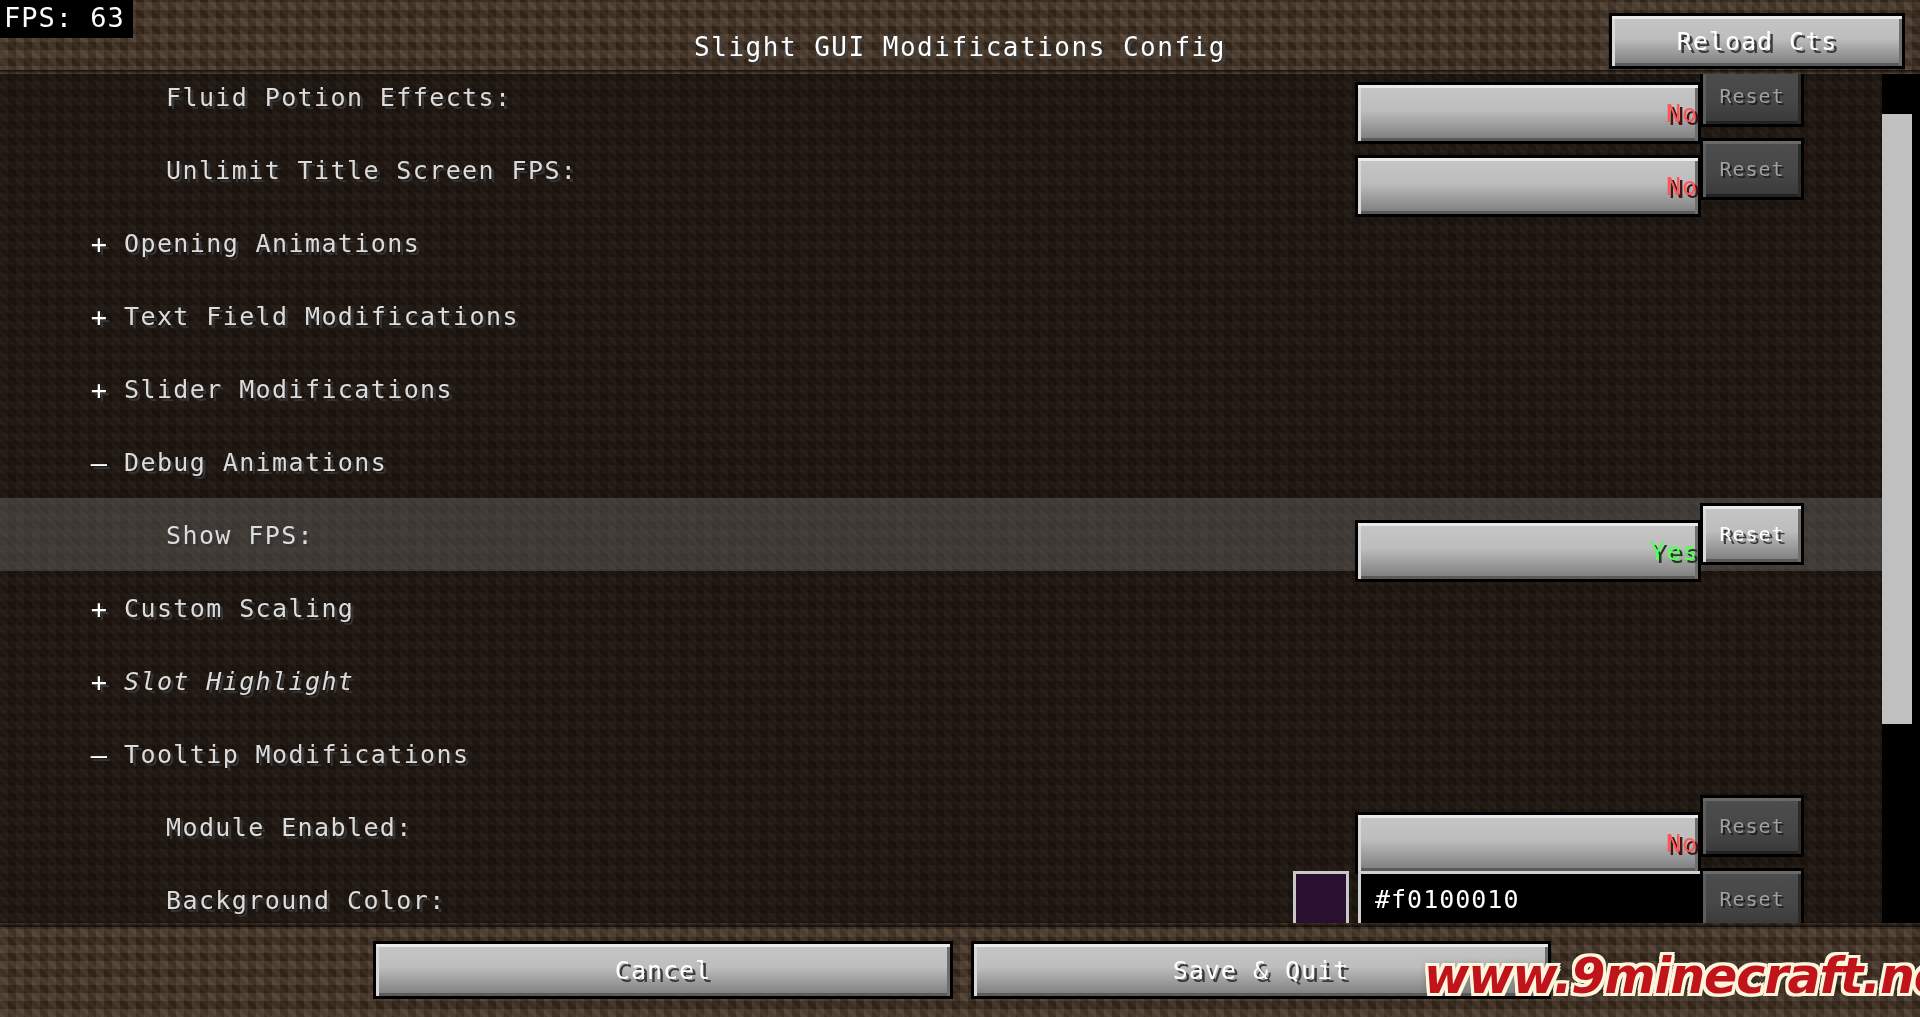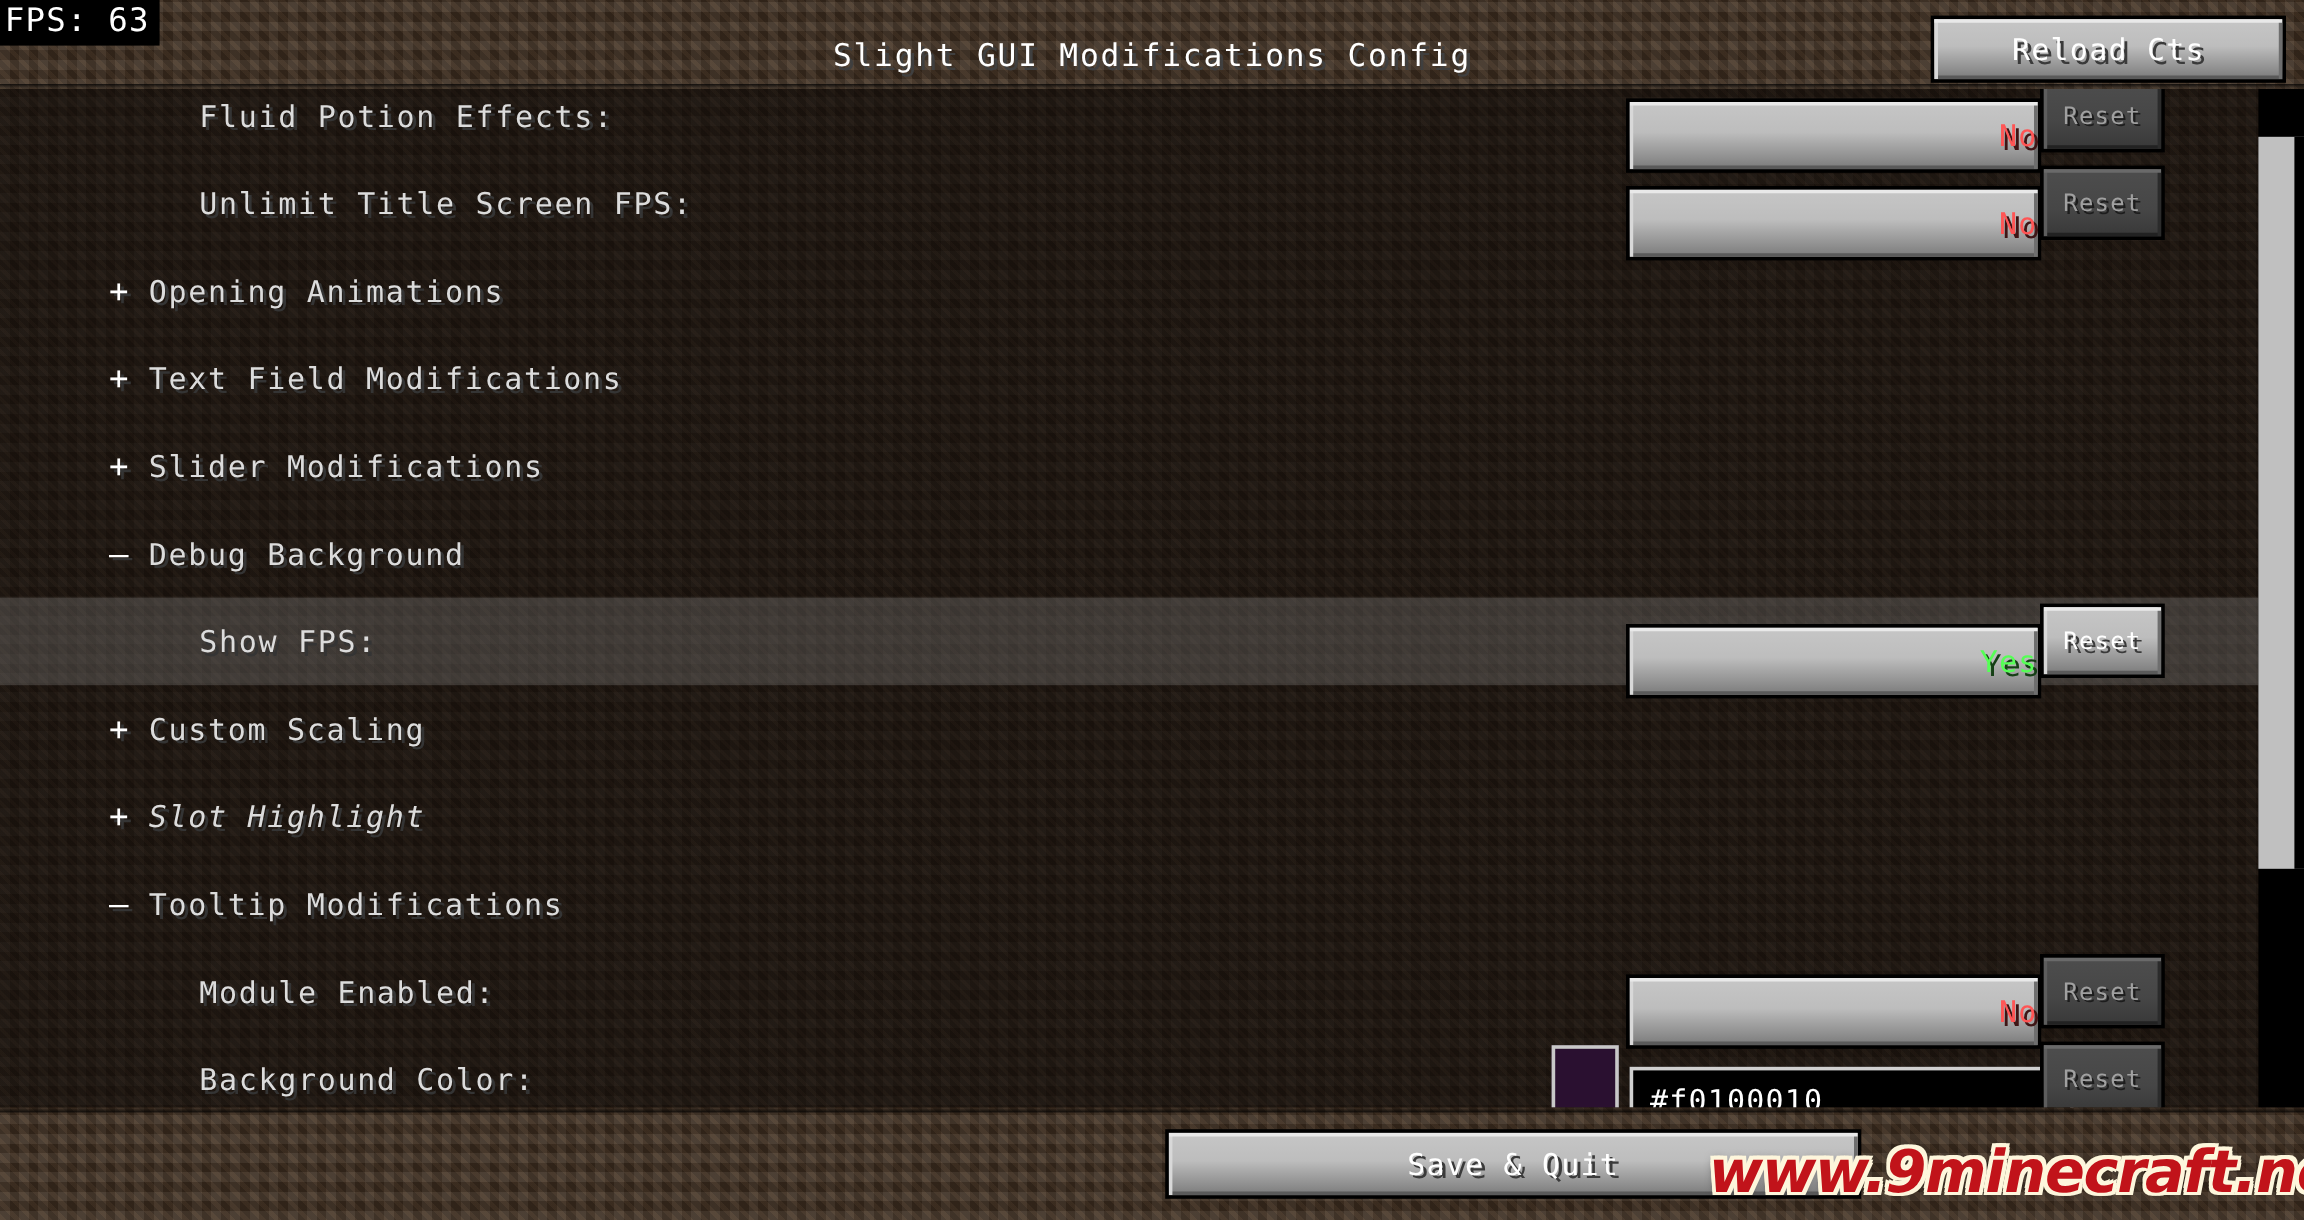--- a/index.html
+++ b/index.html
@@ -189,21 +189,20 @@
     background: #000000;
     border: 3px solid #d0d0d0;
     display: flex;
     align-items: center;
     padding-left: 14px;
     font-size: 25px;
     color: #ffffff;
     text-shadow: none;
     letter-spacing: 1px;
     cursor: text;
-    margin-top: 18px;
   }
   .color-swatch {
     position: absolute;
     left: 1293px;
     top: 8px;
     width: 56px;
     height: 56px;
     box-sizing: border-box;
     border: 3px solid #c8c8c8;
   }
@@ -291,21 +290,21 @@
       <div class="row" style="top: 205px;">
         <div class="cat-sign">+</div>
         <div class="row-label lbl-indent-1">Text Field Modifications</div>
       </div>
       <div class="row" style="top: 278px;">
         <div class="cat-sign">+</div>
         <div class="row-label lbl-indent-1">Slider Modifications</div>
       </div>
       <div class="row" style="top: 351px;">
         <div class="cat-sign">–</div>
-        <div class="row-label lbl-indent-1">Debug Background</div>
+        <div class="row-label lbl-indent-1">Debug Animations</div>
       </div>
       <div class="row highlight" style="top: 424px;">
         <div class="row-label lbl-indent-2">Show FPS:</div>
         <div class="mcbtn inrow widget-value">
           <span class="val-yes">Yes</span>
         </div>
         <div class="mcbtn inrow widget-reset">
           <span>Reset</span>
         </div>
       </div>
@@ -351,20 +350,23 @@
   <div id="page-title" class="mc">Slight GUI Modifications Config</div>
 
   <div id="reload-cts-button" class="mcbtn">
     <span>Reload Cts</span>
   </div>
 
   <div id="footer-bar" class="bar">
     <div class="bar-edge-top" style="top:0;"></div>
   </div>
 
+  <div id="cancel-button" class="mcbtn">
+    <span>Cancel</span>
+  </div>
 
   <div id="save-quit-button" class="mcbtn">
     <span>Save &amp; Quit</span>
   </div>
 
   <div id="watermark">www.9minecraft.net</div>
 
   <div id="fps-overlay">FPS: 63</div>
 
 </div>

